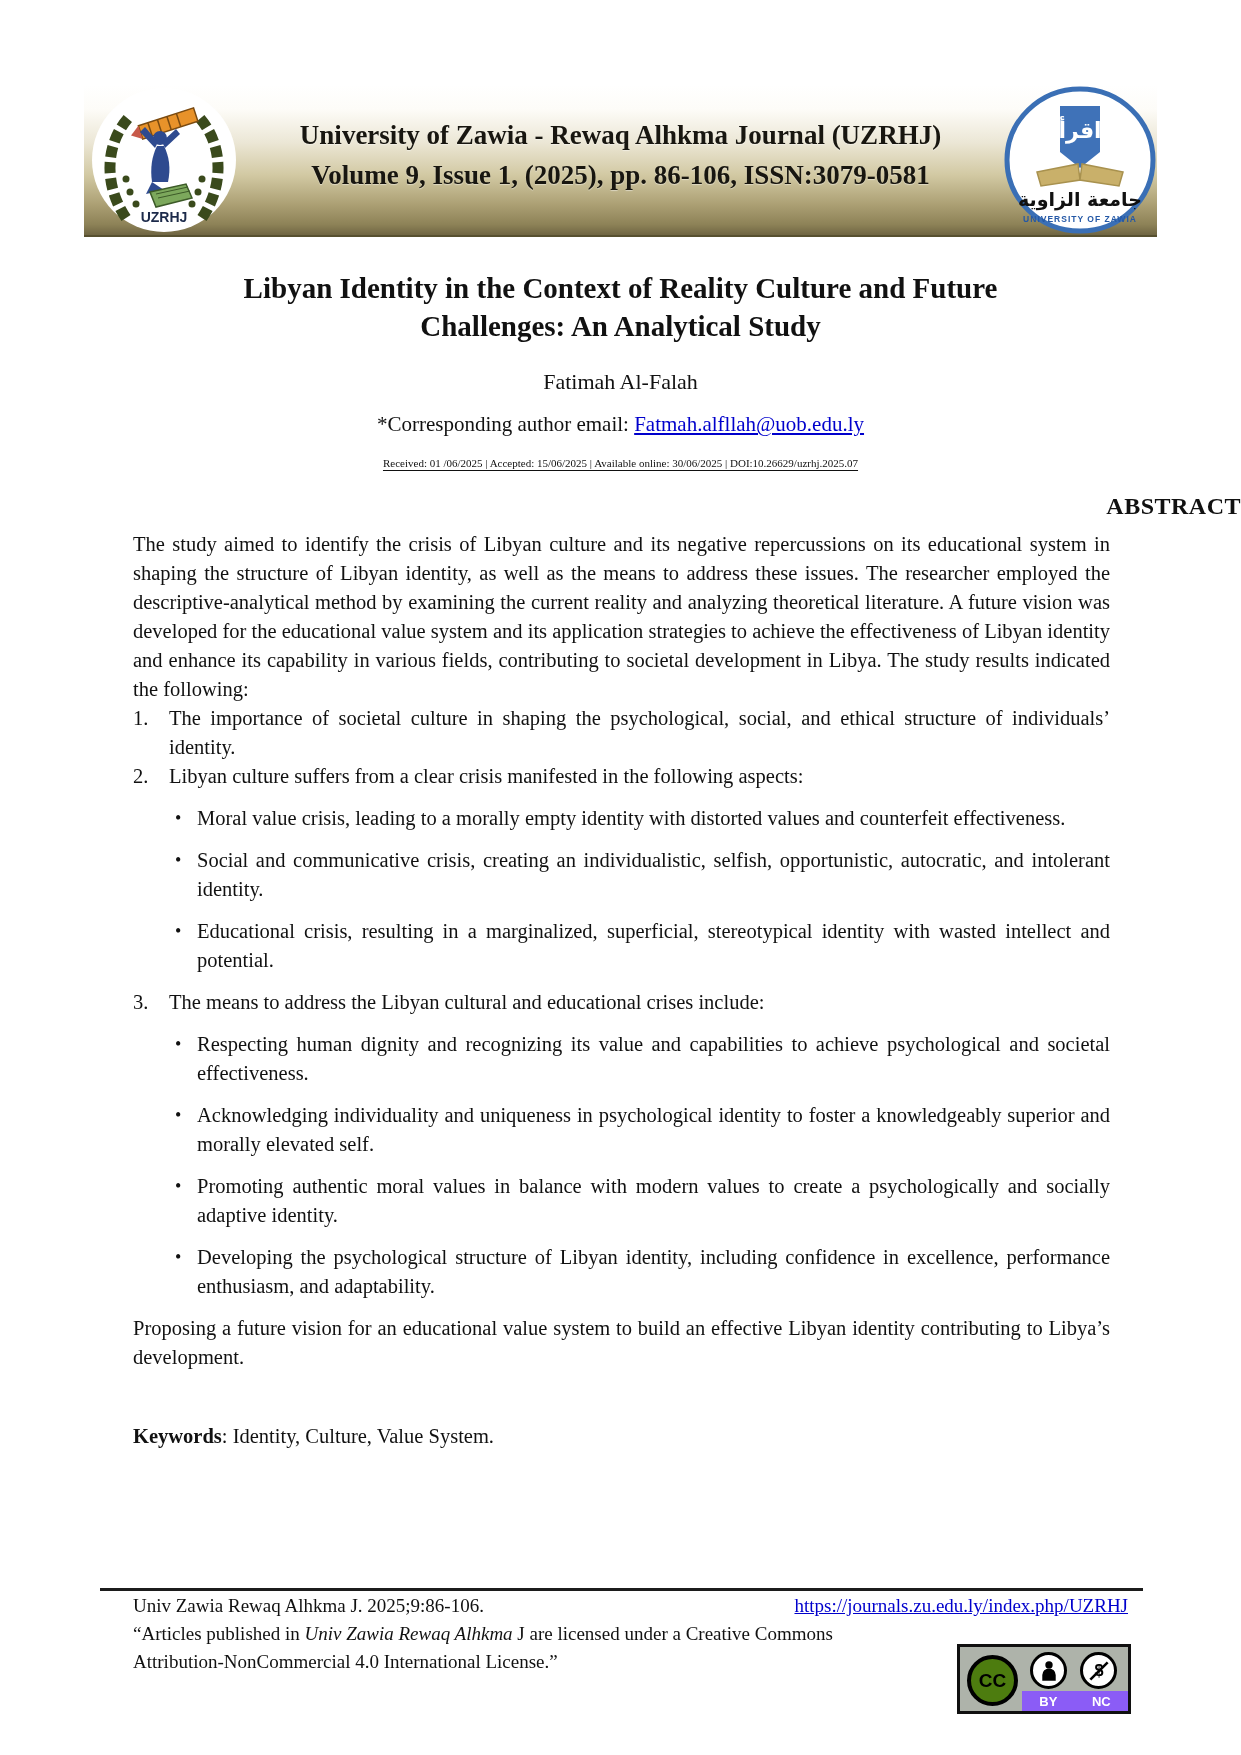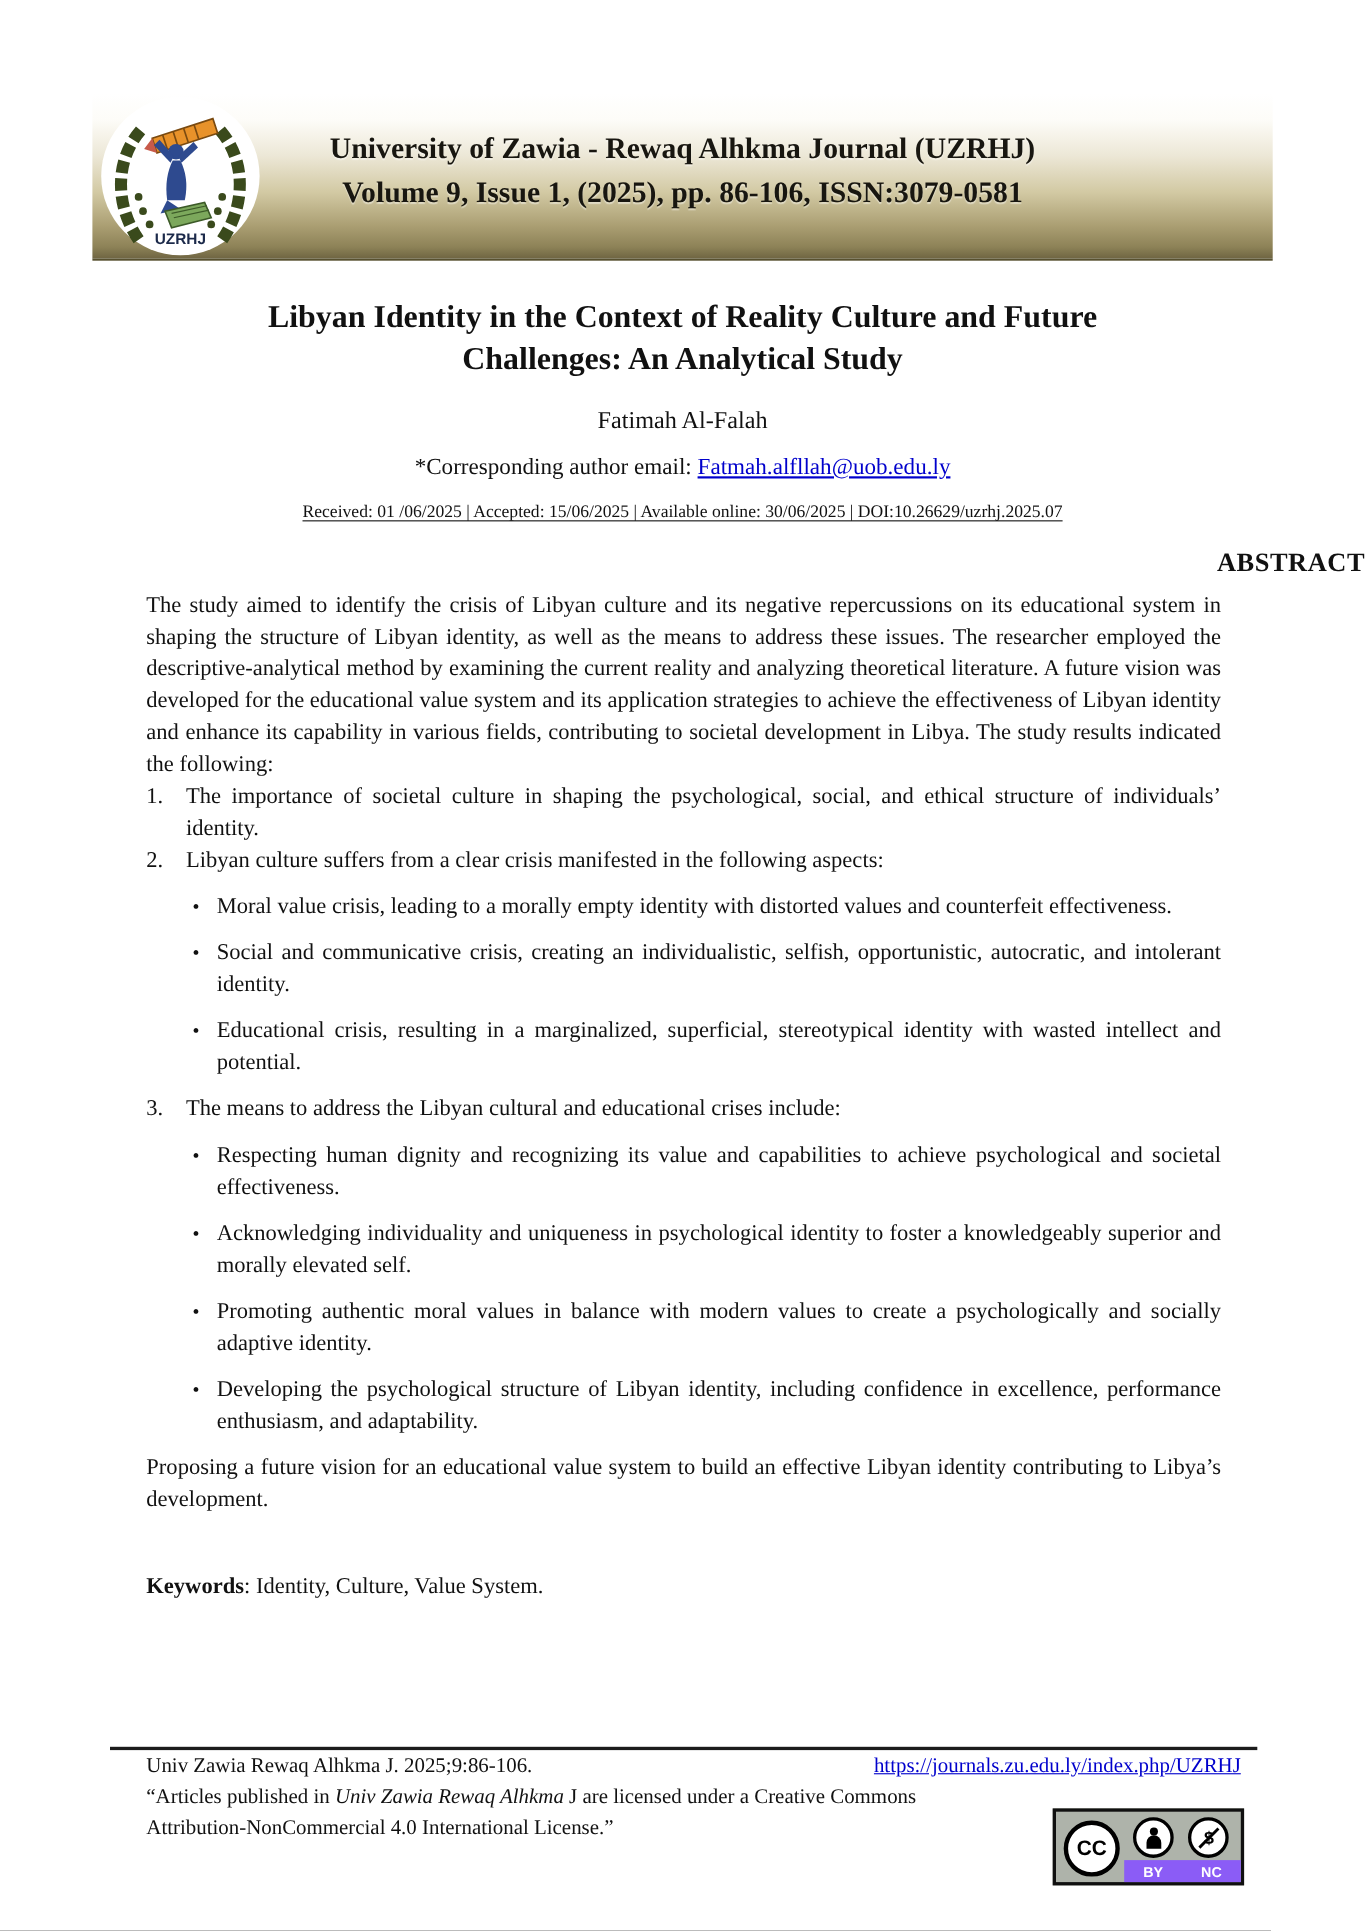--- a/index.html
+++ b/index.html
@@ -32,21 +32,21 @@
   .title{
     margin:32px auto 0 auto;width:900px;
     text-align:center;font-size:29px;font-weight:bold;line-height:38px;
   }
   .author{margin-top:24px;text-align:center;font-size:22px;}
   .affiliation{margin-top:26px;text-align:center;font-size:21px;}
   .corresponding{margin-top:17px;text-align:center;font-size:21px;}
   .corresponding a{color:#0000cc;text-decoration:underline;cursor:pointer;}
   .dates{
     margin:20px auto 0 auto;width:fit-content;
-    font-size:16px;text-decoration:underline;text-underline-offset:3px;
+    font-size:11px;text-decoration:underline;text-underline-offset:3px;
   }
   .abstract-heading{margin-top:24px;text-align:right;font-size:24px;font-weight:bold;letter-spacing:0.5px;}
   
   .content{margin:10px 131px 0 133px;font-size:20.5px;line-height:29px;}
   .content p{margin:0;text-align:justify;}
   .num-item{display:flex;align-items:flex-start;}
   .num-col{flex:0 0 36px;}
   .num-body{flex:1;text-align:justify;}
   .bullet-item{display:flex;align-items:flex-start;padding-left:42px;margin:13px 0;}
   .bullet-col{flex:0 0 22px;font-size:18px;}
@@ -64,21 +64,21 @@
   .license-wrap{position:relative;margin:3px 0 0 33px;}
   .license{width:700px;line-height:28px;margin:0;}
   .license i{font-style:italic;}
   .cc-badge{
     position:absolute;right:12px;top:24px;
     width:174px;height:70px;background:#aeb3aa;border:3px solid #101010;
     box-sizing:border-box;
   }
   .cc-circle{
     position:absolute;left:7px;top:8px;width:43px;height:43px;
-    border:4px solid #000;border-radius:50%;background:#ffffff;
+    border:4px solid #000;border-radius:50%;background:#4d7c0f;
     display:flex;align-items:center;justify-content:center;
     font-family:"Liberation Sans",sans-serif;font-weight:bold;font-size:19px;color:#000;
   }
   .icon-circle{
     position:absolute;top:5px;width:37px;height:37px;border:3px solid #000;border-radius:50%;
     background:#fff;box-sizing:border-box;display:flex;align-items:center;justify-content:center;
   }
   .icon-person{left:70px;}
   .icon-dollar{left:120px;}
   .cc-strip{
@@ -127,20 +127,35 @@
         </g>
         <text x="76" y="136" text-anchor="middle" font-family="Liberation Sans, sans-serif" font-size="14" font-weight="bold" fill="#1c2a4a">UZRHJ</text>
       </svg>
     </div>
 
     <div class="banner-text">
       <div>University of Zawia - Rewaq Alhkma Journal (UZRHJ)</div>
       <div>Volume 9, Issue 1, (2025), pp. 86-106, ISSN:3079-0581</div>
     </div>
 
+    <div class="logo logo-right">
+      <svg width="154" height="148" viewBox="0 0 154 148">
+        <ellipse cx="77" cy="74" rx="73" ry="71" fill="#ffffff" stroke="#3a6fb5" stroke-width="5"></ellipse>
+        <g>
+          <path d="M57,20 L97,20 L97,66 L77,82 L57,66 Z" fill="#3f72b8"></path>
+          <text x="77" y="52" text-anchor="middle" font-family="DejaVu Sans, sans-serif" font-size="22" font-weight="bold" fill="#ffffff">اقرأ</text>
+        </g>
+        <g>
+          <path d="M34,86 L75,78 L77,94 L38,100 Z" fill="#c9b06a" stroke="#a8914e" stroke-width="1.5"></path>
+          <path d="M120,86 L79,78 L77,94 L116,100 Z" fill="#c9b06a" stroke="#a8914e" stroke-width="1.5"></path>
+        </g>
+        <text x="77" y="120" text-anchor="middle" font-family="DejaVu Sans, sans-serif" font-size="19" font-weight="bold" fill="#111111">جامعة الزاوية</text>
+        <text x="77" y="136" text-anchor="middle" font-family="Liberation Sans, sans-serif" font-size="8.5" font-weight="bold" letter-spacing="1" fill="#2458a6">UNIVERSITY OF ZAWIA</text>
+      </svg>
+    </div>
   </div>
 
   <h1 class="title">Libyan Identity in the Context of Reality Culture and Future Challenges: An Analytical Study</h1>
 
   <div class="author">Fatimah Al-Falah</div>
 
 
   <div class="corresponding">
     <span>*Corresponding author email: </span><a>Fatmah.alfllah@uob.edu.ly</a>
   </div>

